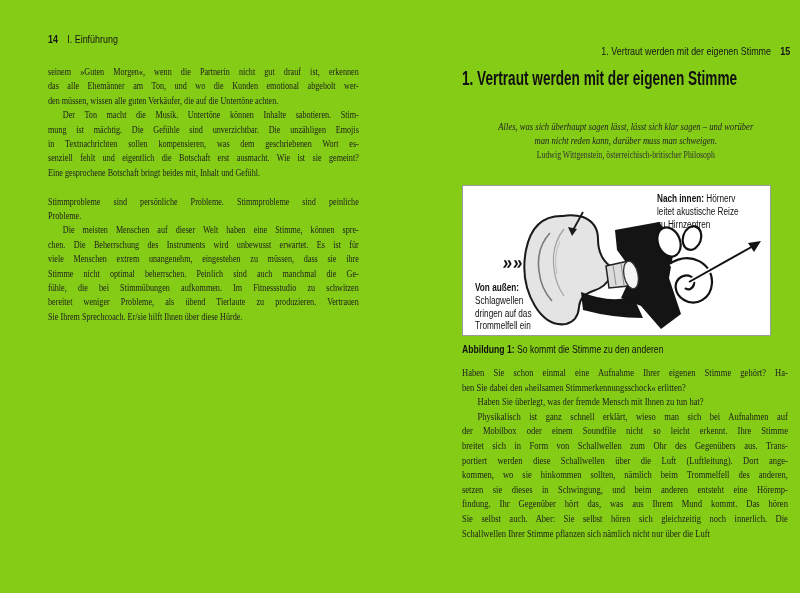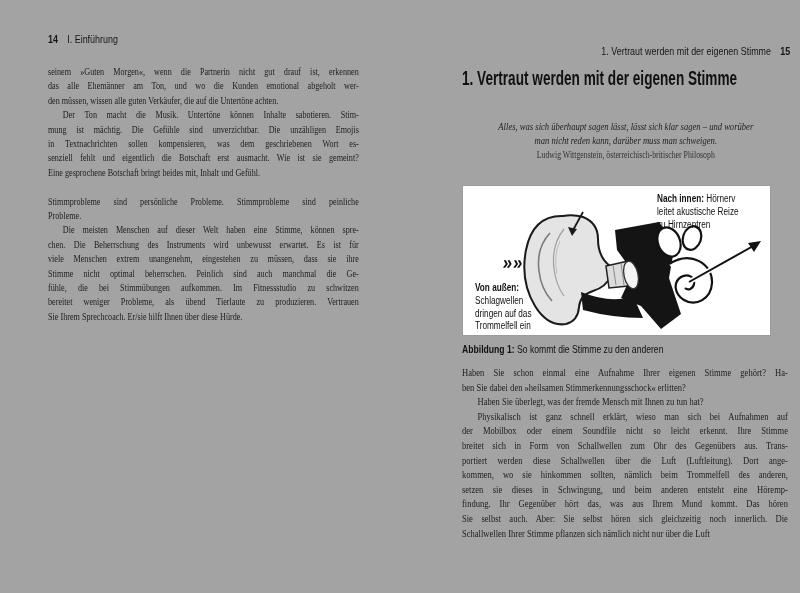--- a/index.html
+++ b/index.html
@@ -1,16 +1,16 @@
 <!DOCTYPE html>
 <html><head>
 <meta charset="utf-8">
 <style>
   html,body{margin:0;padding:0;background:#ffffff;}
-  #book{position:relative;width:800px;height:593px;background:#a3a3a3;overflow:hidden;
+  #book{position:relative;width:800px;height:593px;background:#84cc16;overflow:hidden;
         font-family:"Liberation Serif",serif;color:#1f1f1f;}
   .page{position:absolute;top:0;width:400px;height:593px;}
   #page-left{left:0;}
   #page-right{left:420px;margin-top:12px;}
 
   
   .runhead{position:absolute;top:33px;font-family:"Liberation Sans",sans-serif;
            font-size:10.5px;color:#161616;white-space:nowrap;}
   .runhead .pgnum{font-weight:bold;}
   .runhead .gap{display:inline-block;width:11px;}

